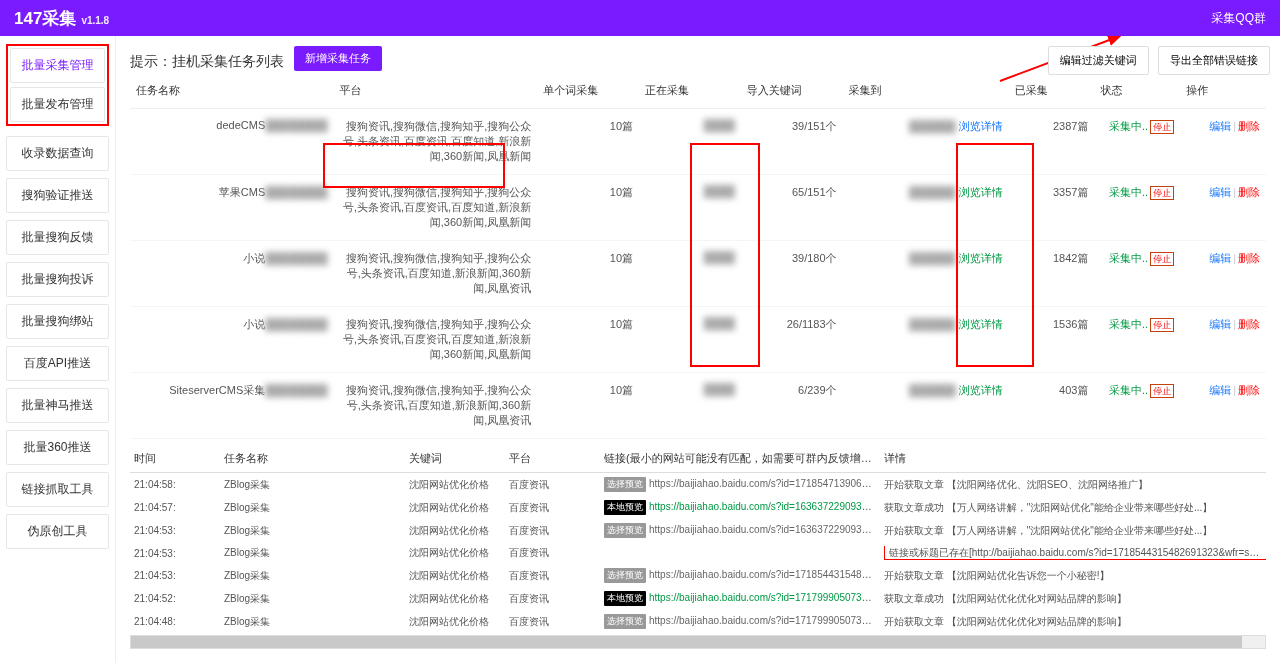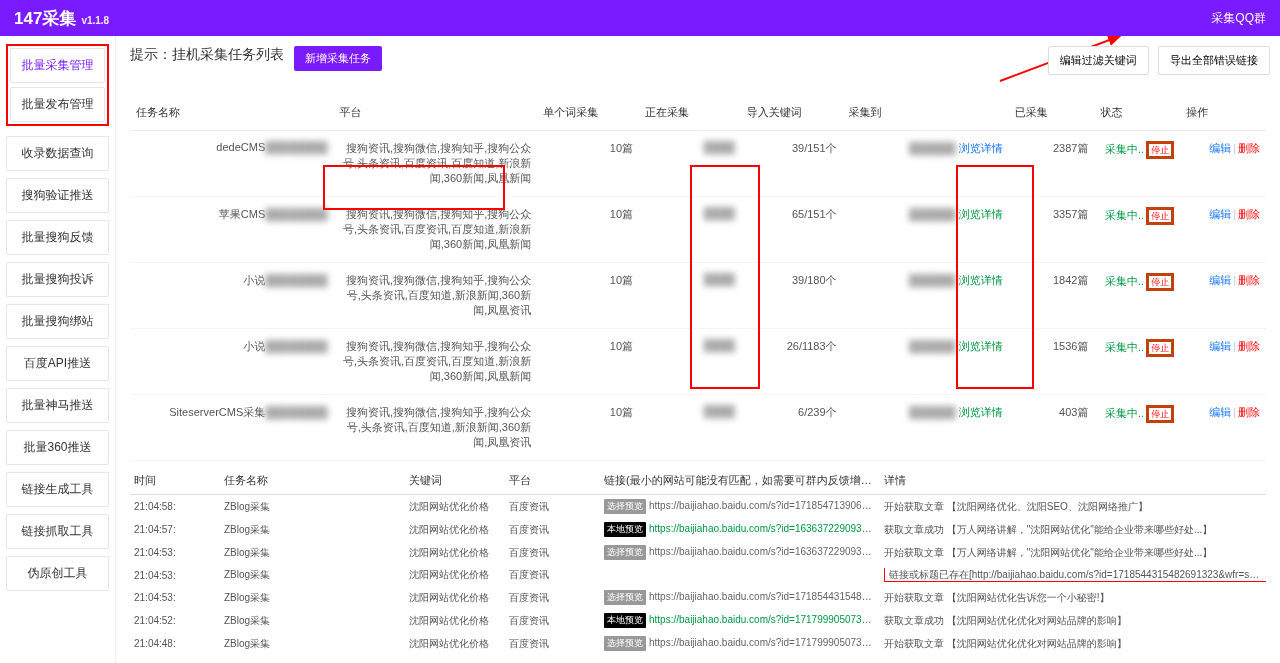--- a/index.html
+++ b/index.html
@@ -15,35 +15,35 @@
 .sidebar { width: 116px; padding: 8px 6px; overflow-y: auto; border-right: 1px solid #eee; }
 .sidebar .btn { display: block; width: 100%; padding: 8px 0; margin-bottom: 7px; font-size: 12px; text-align: center; border: 1px solid #e6e6e6; background: #fff; border-radius: 2px; cursor: pointer; color: #333; }
 .sidebar .btn.purple { color: #7a1bff; }
 .sidebar .btn.disabled { color: #ccc; }
 .sidebar .redbox { border: 2px solid #ff0000; padding: 2px; margin-bottom: 10px; }
 .sidebar .redbox .btn { margin-bottom: 4px; }
 .sidebar .redbox .btn:last-child { margin-bottom: 0; }
 
 .content { flex: 1; padding: 10px 14px; overflow: hidden; display:flex; flex-direction:column; position: relative; }
 
-.hint-row { display: flex; align-items: flex-start; margin-bottom: 24px; }
+.hint-row { display: flex; align-items: flex-end; margin-bottom: 2px; }
 .hint-row .hint { font-size: 14px; font-weight: 500; color:#333; }
 .hint-row .addbtn { background: #7a1bff; color: #fff; border: none; padding: 5px 11px; font-size: 11px; border-radius: 2px; margin-left: 10px; cursor:pointer; }
 .topright-btns { position: absolute; right: 10px; top: 10px; }
 .top-action { border: 1px solid #ddd; background: #fff; padding: 6px 11px; font-size: 11px; margin-left: 6px; cursor: pointer; border-radius: 2px; }
 
 .task-table { width: 100%; border-collapse: collapse; font-size: 11px; table-layout: fixed; }
 .task-table th { text-align: left; padding: 10px 6px; font-weight: 500; color:#333; border-bottom: 1px solid #eee; position: relative; }
 .task-table td { padding: 10px 6px; vertical-align: top; color: #555; border-bottom: 1px solid #f5f5f5; text-align: right; }
 .task-table td .blur { filter: blur(3px); color:#aaa; }
 .green { color: #009944; }
 .linkbtn { color: #1677ff; cursor: pointer; }
 .delbtn { color: #ff0000; cursor: pointer; }
 .sep { color: #ccc; margin: 0 2px; }
-.tag-stop { display:inline-block; border:3px solid #c2410c; color:#ff0000; font-size:9px; padding:0 2px; line-height:12px; vertical-align:middle; margin-left:2px; }
+.tag-stop { display:inline-block; border:1px solid #c2410c; color:#ff0000; font-size:9px; padding:0 2px; line-height:12px; vertical-align:middle; margin-left:2px; }
 
 .th-red-outline { position: absolute; border: 2px solid #ff0000; pointer-events: none; }
 
 .log-section { margin-top: 6px; overflow: hidden; display:flex; flex-direction:column; }
 .log-head { display: flex; font-size: 11px; color: #333; border-bottom: 1px solid #ddd; padding: 6px 0; }
 .log-row { display: flex; font-size: 10px; color: #555; padding: 4px 0; align-items:center; }
 .log-head > div, .log-row > div { padding: 0 4px; }
 .c-time { width: 90px; }
 .c-task { width: 185px; }
 .c-kw { width: 100px; }
@@ -78,21 +78,20 @@
     </div>
     <div id="sidebar-items">
         <button class="btn ">收录数据查询</button>
         <button class="btn ">搜狗验证推送</button>
         <button class="btn ">批量搜狗反馈</button>
         <button class="btn ">批量搜狗投诉</button>
         <button class="btn ">批量搜狗绑站</button>
         <button class="btn ">百度API推送</button>
         <button class="btn ">批量神马推送</button>
         <button class="btn ">批量360推送</button>
-        <button class="btn ">链接生成工具</button>
         <button class="btn ">链接抓取工具</button>
         <button class="btn ">伪原创工具</button>
       </div>
   </div>
 
   <div class="content">
 
     <div class="annotation-arrow">
       <svg viewBox="0 0 140 55">
           <defs>

